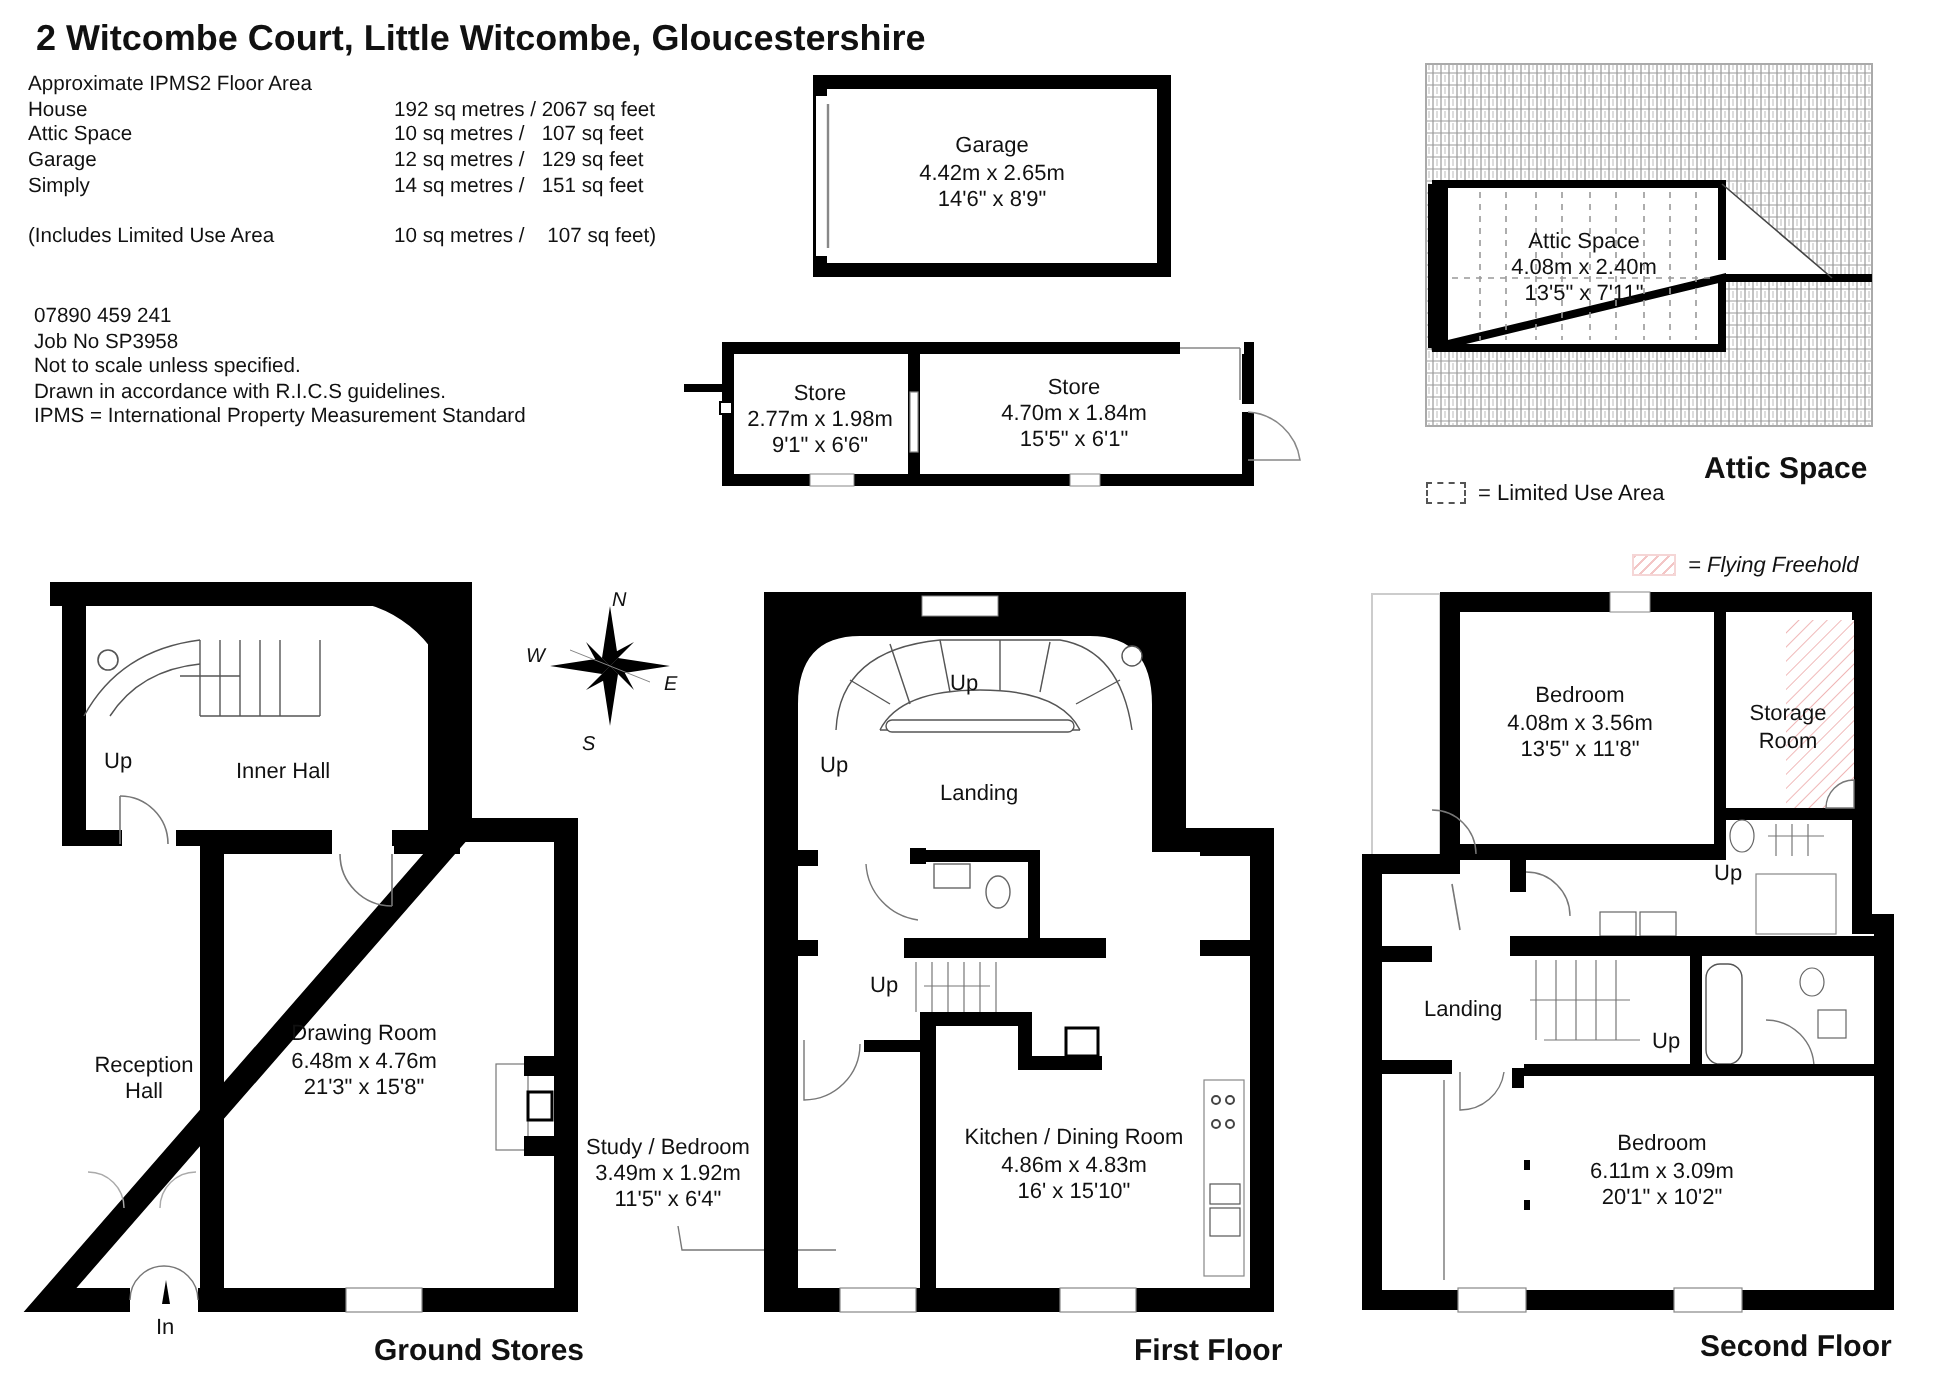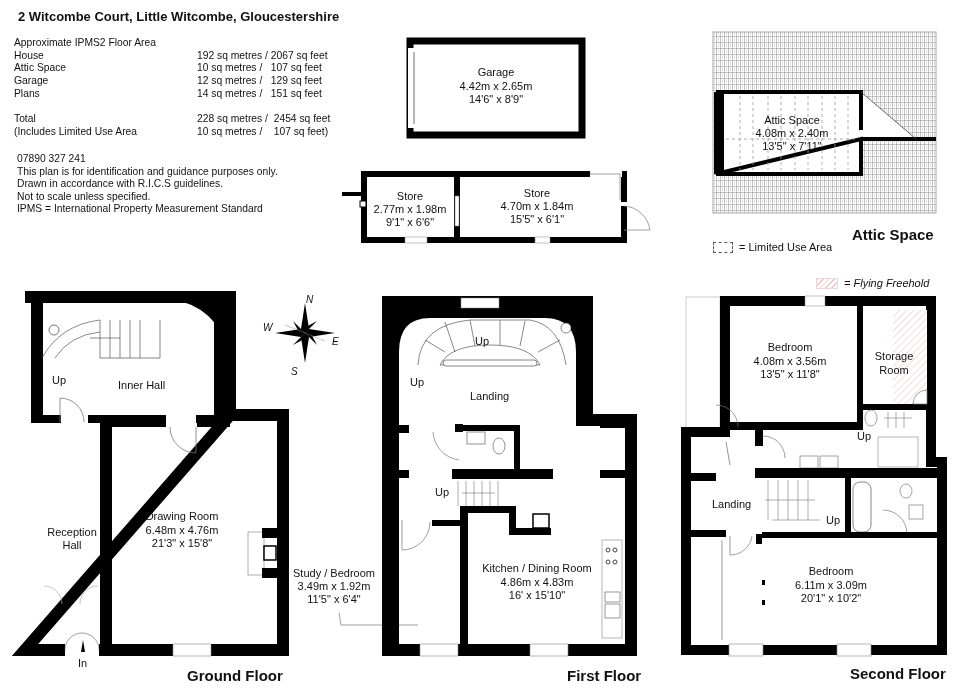--- a/index.html
+++ b/index.html
@@ -1,26 +1,26 @@
 <!DOCTYPE html>
 <html><head>
 <meta charset="utf-8">
 <style>
   html, body { margin:0; padding:0; background:#fff; }
   body { width:980px; height:692px; position:relative; overflow:hidden; font-family:"Liberation Sans", sans-serif; color:#111; }
   .abs { position:absolute; }
-  .title { left:18px; top:9px; font-size:13px; font-weight:bold; white-space:nowrap; }
+  .title { left:18px; top:9px; font-size:18px; font-weight:bold; white-space:nowrap; }
   .areas { left:14px; top:37px; font-size:10.3px; line-height:12.7px; }
   .areas .row { display:flex; white-space:nowrap; }
   .areas .lbl { width:183px; }
   .areas .val { width:165px; text-align:left; white-space:pre; font-family:"Liberation Sans", sans-serif; }
   .areas .gap { height:12.7px; }
   .credits { left:17px; top:153px; font-size:10.3px; line-height:12.5px; white-space:nowrap; }
   .floor-label { font-size:15px; font-weight:bold; white-space:nowrap; }
-  .legend { font-size:11px; white-space:nowrap; display:flex; align-items:flex-end; gap:6px; }
+  .legend { font-size:11px; white-space:nowrap; display:flex; align-items:flex-start; gap:6px; }
   .legend .swatch-dash { width:18px; height:9px; border:1px dashed #555; display:inline-block; }
   .legend .swatch-hatch { width:20px; height:9px; display:inline-block;
      background: repeating-linear-gradient(135deg, #f3c6c6 0 1px, #fff 1px 4px); border:1px solid #f5d6d6; }
   svg { position:absolute; left:0; top:0; }
   svg text { font-family:"Liberation Sans", sans-serif; fill:#111; }
   .room-label { font-size:11px; text-anchor:middle; }
   .compass text { font-size:10px; font-style:italic; }
 </style>
 </head>
 <body>
@@ -37,39 +37,35 @@
     </div>
   <div class="row">
       <span class="lbl">Attic Space</span>
       <span class="val">10 sq metres /   107 sq feet</span>
     </div>
   <div class="row">
       <span class="lbl">Garage</span>
       <span class="val">12 sq metres /   129 sq feet</span>
     </div>
   <div class="row">
-      <span class="lbl">Plans</span>
+      <span class="lbl">Simply</span>
       <span class="val">14 sq metres /   151 sq feet</span>
     </div>
   <div class="gap"></div>
-  <div class="row">
-      <span class="lbl">Total</span>
-      <span class="val">228 sq metres /  2454 sq feet</span>
-    </div>
   <div class="row">
       <span class="lbl">(Includes Limited Use Area</span>
       <span class="val">10 sq metres /    107 sq feet)</span>
     </div>
 </div>
 
 <div class="abs credits">
-  <div>07890 327 241</div>
-  <div>This plan is for identification and guidance purposes only.</div>
+  <div>07890 459 241</div>
+  <div>Job No SP3958</div>
+  <div>Not to scale unless specified.</div>
   <div>Drawn in accordance with R.I.C.S guidelines.</div>
-  <div>Not to scale unless specified.</div>
   <div>IPMS = International Property Measurement Standard</div>
 </div>
 
 <svg width="980" height="692" viewBox="0 0 980 692">
   <defs>
     <pattern id="tiles" width="8" height="6" patternUnits="userSpaceOnUse">
       <rect width="8" height="6" fill="#fff"></rect>
       <path d="M0 0.5 H8 M0.5 0 V6 M4.5 0 V6" stroke="#9a9a9a" stroke-width="0.6"></path>
       <path d="M2.5 1.5 V5 M6.5 1.5 V5" stroke="#bbb" stroke-width="0.5"></path>
     </pattern>
@@ -349,15 +345,15 @@
 
 <div class="abs floor-label" style="left:852px; top:226px;">Attic Space</div>
 <div class="abs legend" style="left:713px; top:241px;">
   <span class="swatch-dash"></span>
   <span>= Limited Use Area</span>
 </div>
 <div class="abs legend" style="left:816px; top:277px;font-style:italic;">
   <span class="swatch-hatch"></span>
   <span>= Flying Freehold</span>
 </div>
-<div class="abs floor-label" style="left:187px; top:667px;">Ground Floor</div>
+<div class="abs floor-label" style="left:187px; top:667px;">Ground Stores</div>
 <div class="abs floor-label" style="left:567px; top:667px;">First Floor</div>
 <div class="abs floor-label" style="left:850px; top:665px;">Second Floor</div>
 
 </body></html>

